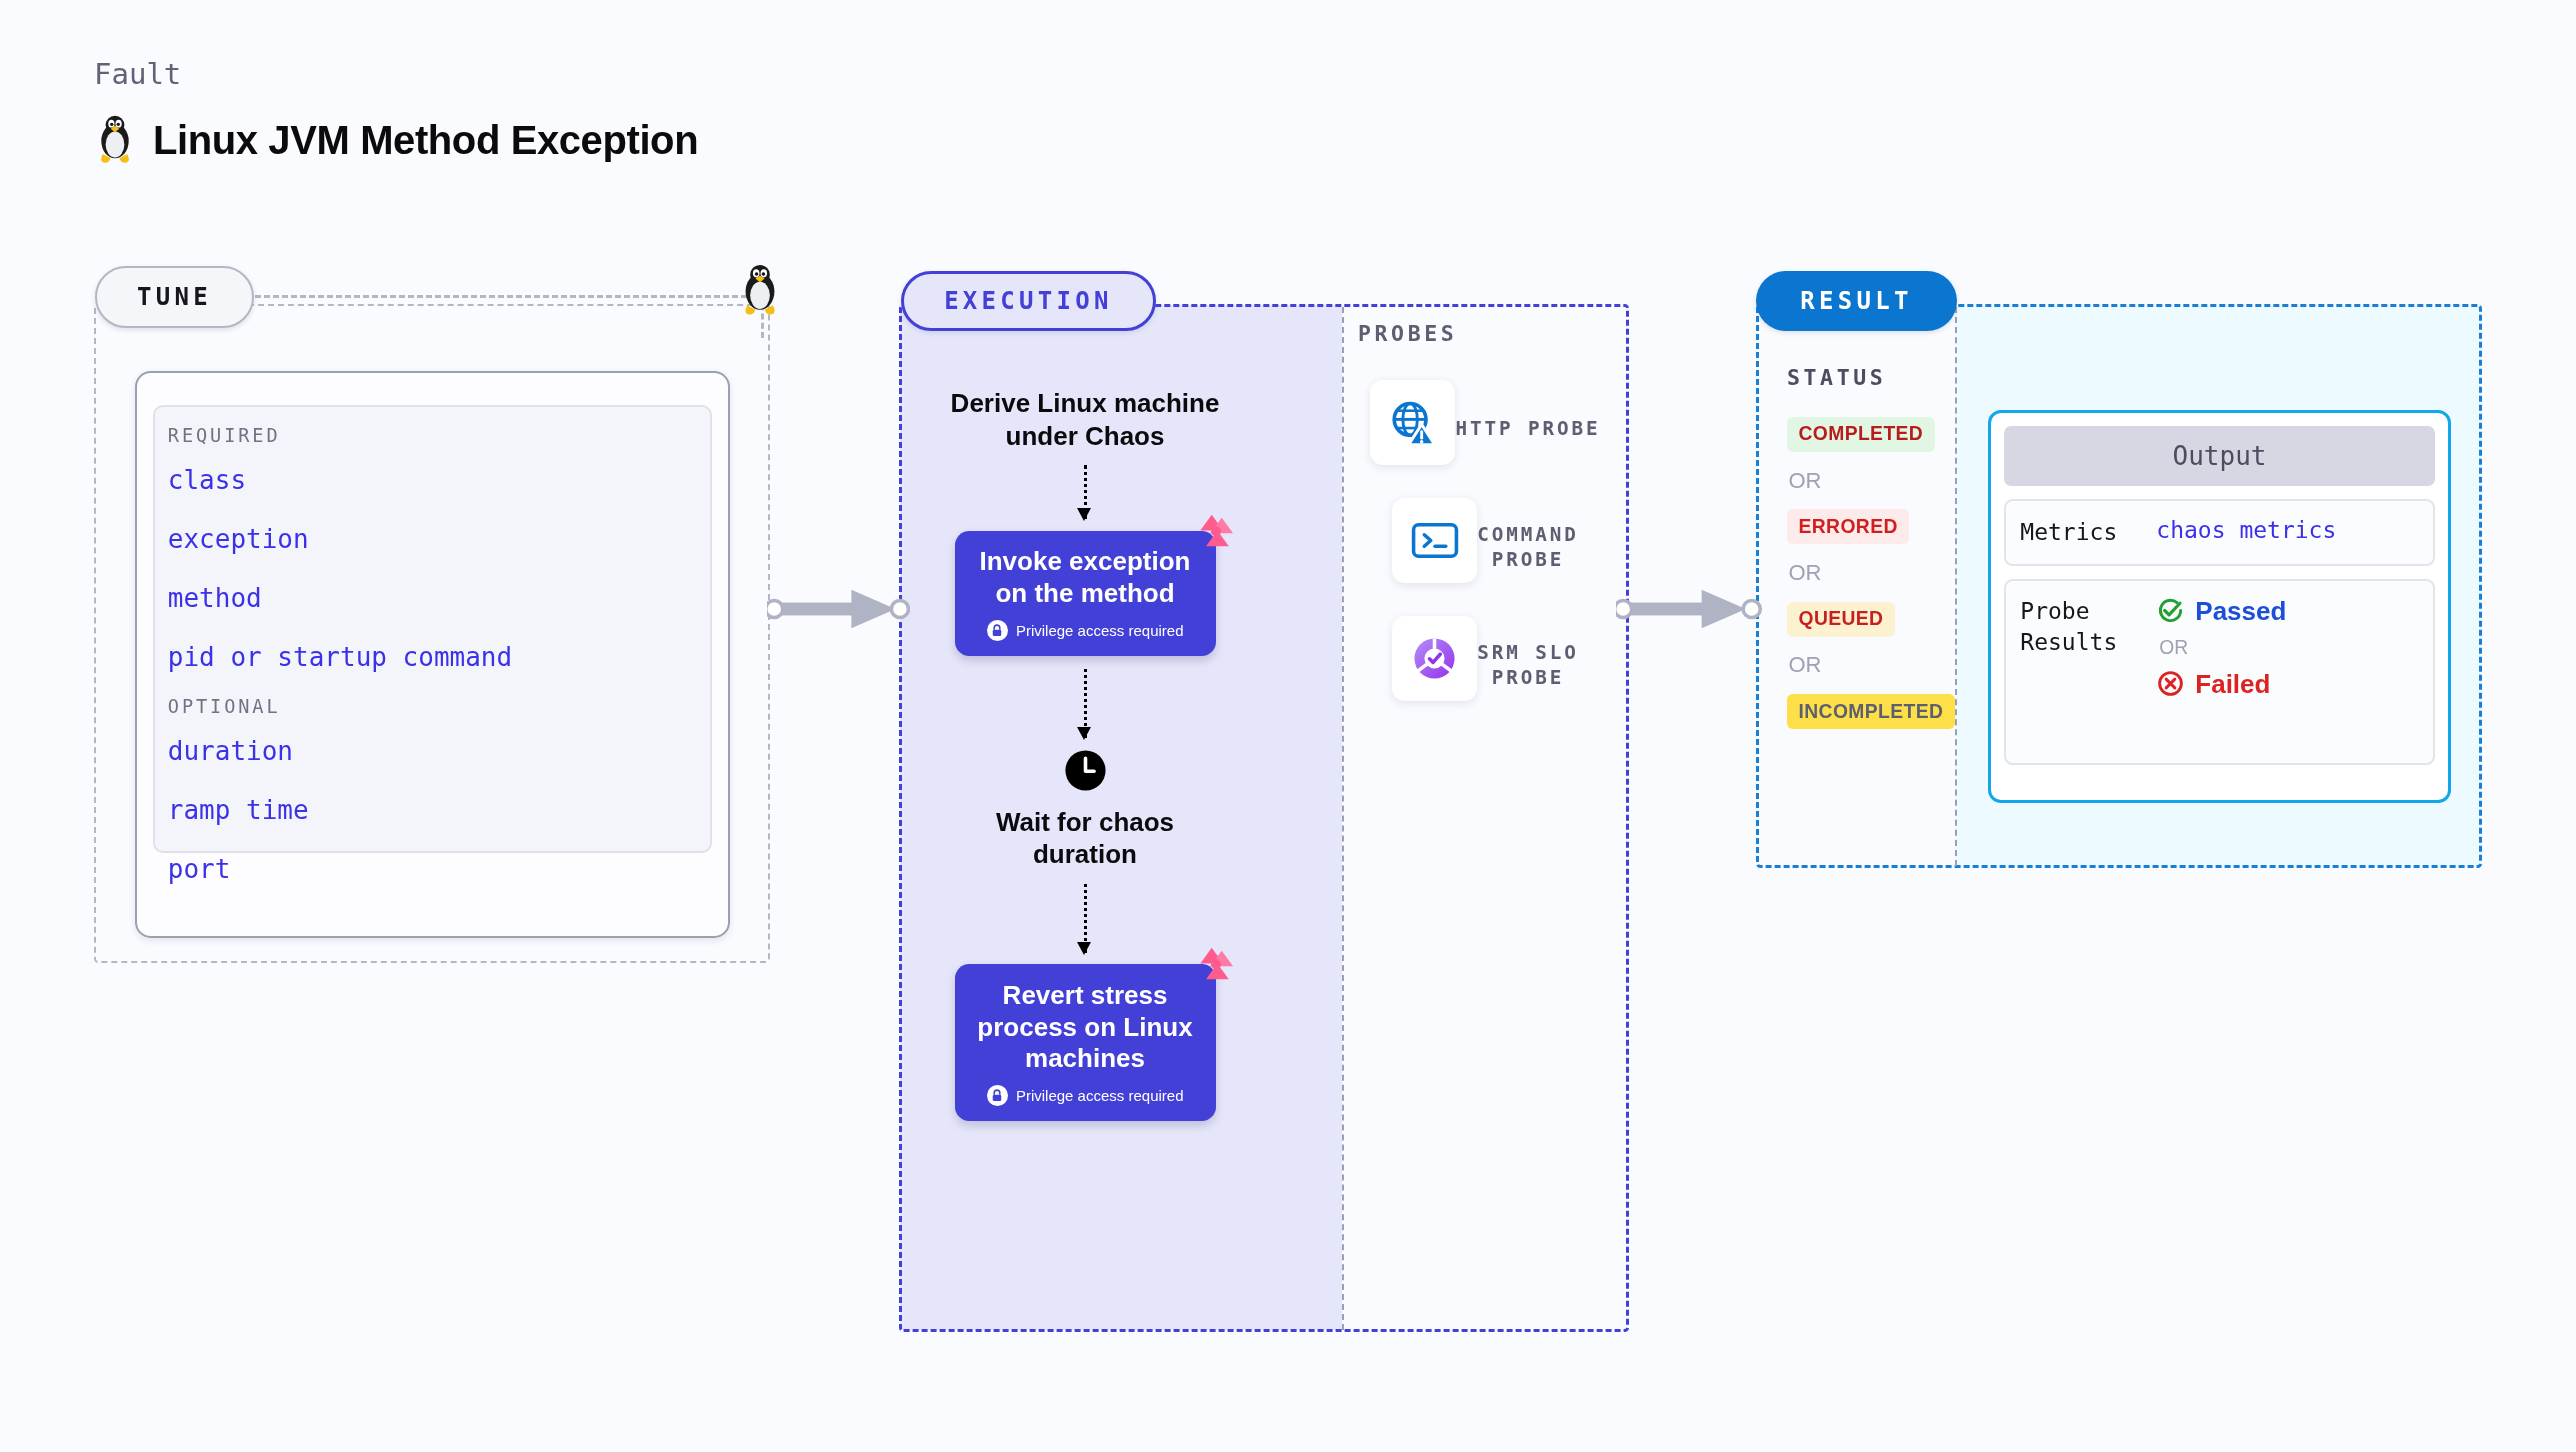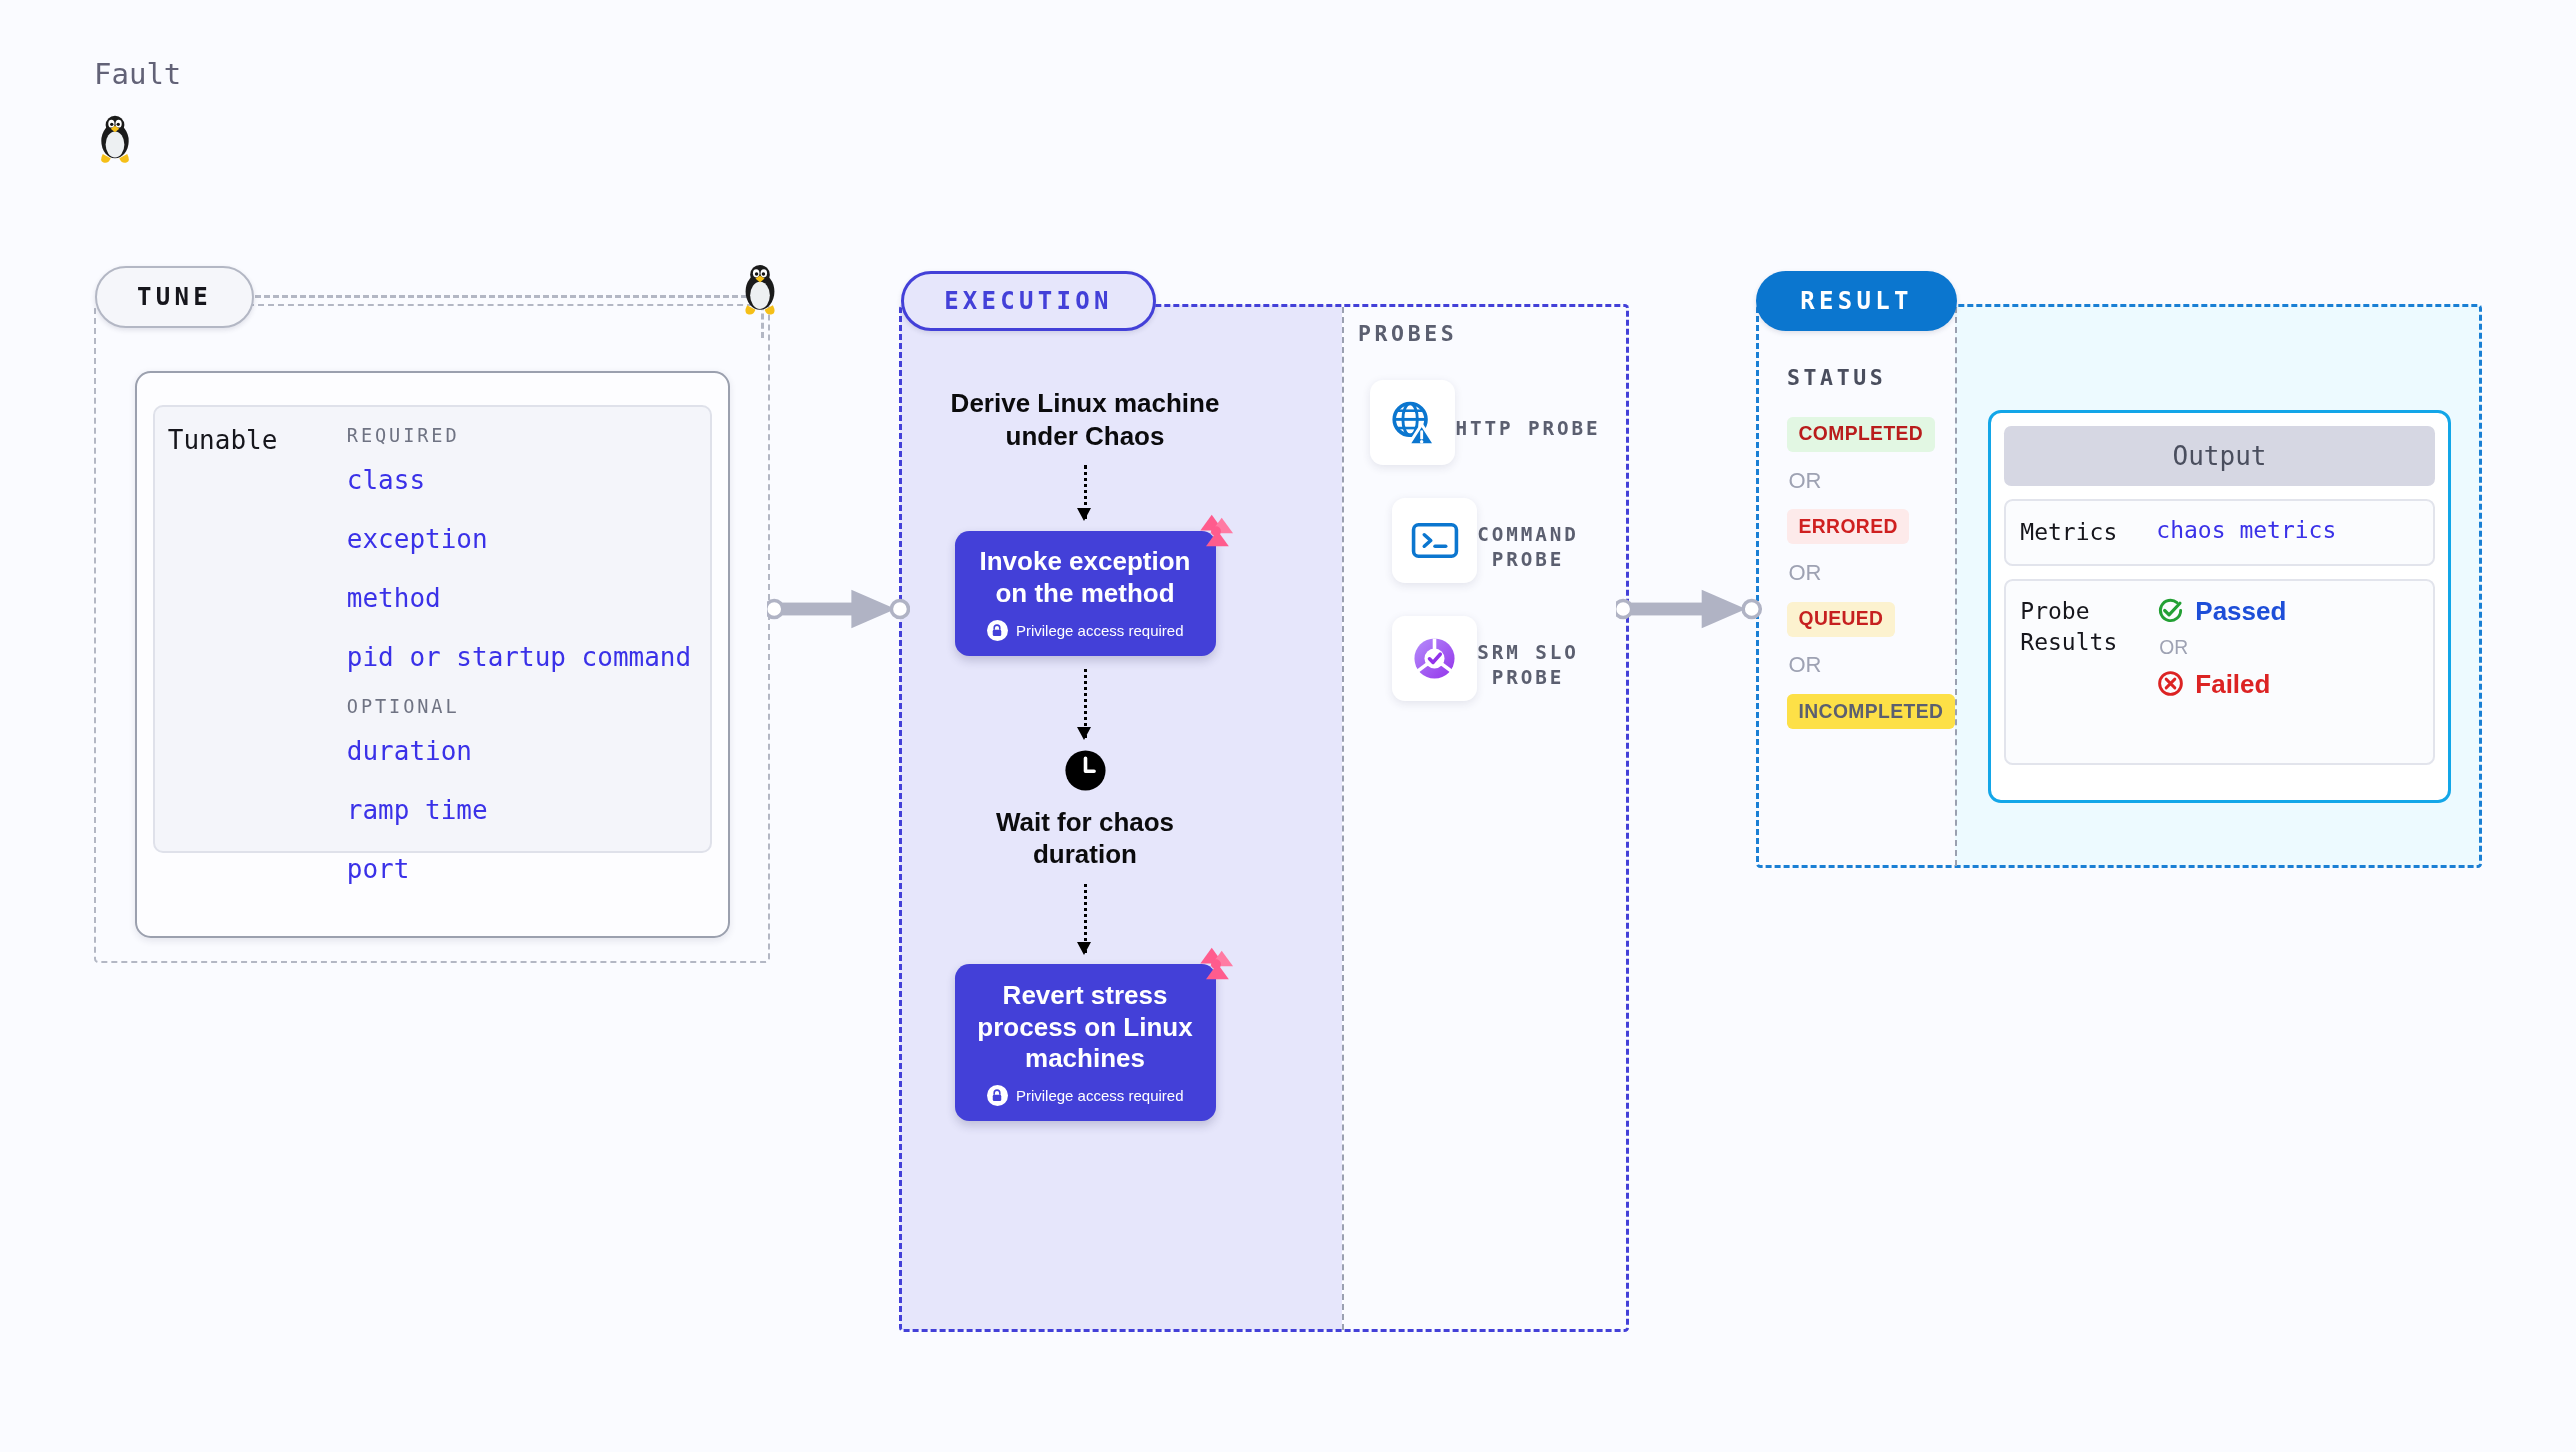--- a/index.html
+++ b/index.html
@@ -238,20 +238,21 @@
         <ellipse cx="29" cy="41" rx="13" ry="18" fill="#edf0f2"></ellipse>
         <ellipse cx="24" cy="12" rx="4.3" ry="5.4" fill="#fff"></ellipse>
         <ellipse cx="34" cy="12" rx="4.3" ry="5.4" fill="#fff"></ellipse>
         <circle cx="24.5" cy="13" r="2.3" fill="#111"></circle>
         <circle cx="33.5" cy="13" r="2.3" fill="#111"></circle>
         <path d="M23 19 L29 15 L35 19 L29 24 Z" fill="#f5bf18"></path>
         <path d="M12 54 q-5 10 1 12 q7 2 10-6 z" fill="#f5bf18"></path>
         <path d="M46 54 q5 10 -1 12 q-7 2 -10-6 z" fill="#f5bf18"></path>
       </svg>
     </span>
+    <span id="title-text">Linux JVM Method Exception</span>
   </div>
 </div>
 
 <div class="dashed-box" id="tune-boundary"></div>
 <div id="tune-dashline"></div>
 <div id="tune-dashline-v"></div>
 <div class="panel-badge" id="tune-badge">TUNE</div>
 
 <div id="tux-corner">
   <svg width="44" height="52" viewBox="0 0 58 68">
@@ -263,21 +264,20 @@
     <circle cx="24.5" cy="13" r="2.3" fill="#111"></circle>
     <circle cx="33.5" cy="13" r="2.3" fill="#111"></circle>
     <path d="M23 19 L29 15 L35 19 L29 24 Z" fill="#f5bf18"></path>
     <path d="M12 54 q-5 10 1 12 q7 2 10-6 z" fill="#f5bf18"></path>
     <path d="M46 54 q5 10 -1 12 q-7 2 -10-6 z" fill="#f5bf18"></path>
   </svg>
 </div>
 
 <div id="user-inputs-card">
   <div id="tunable-box">
-    <div id="tunable-label">Tunable</div>
     <div id="tunable-params">
       <div class="param-group-title">REQUIRED</div>
       <div class="param-item">class</div>
       <div class="param-item">exception</div>
       <div class="param-item">method</div>
       <div class="param-item">pid or startup command</div>
       <div class="param-group-title" id="optional-title">OPTIONAL</div>
       <div class="param-item">duration</div>
       <div class="param-item">ramp time</div>
       <div class="param-item">port</div>

